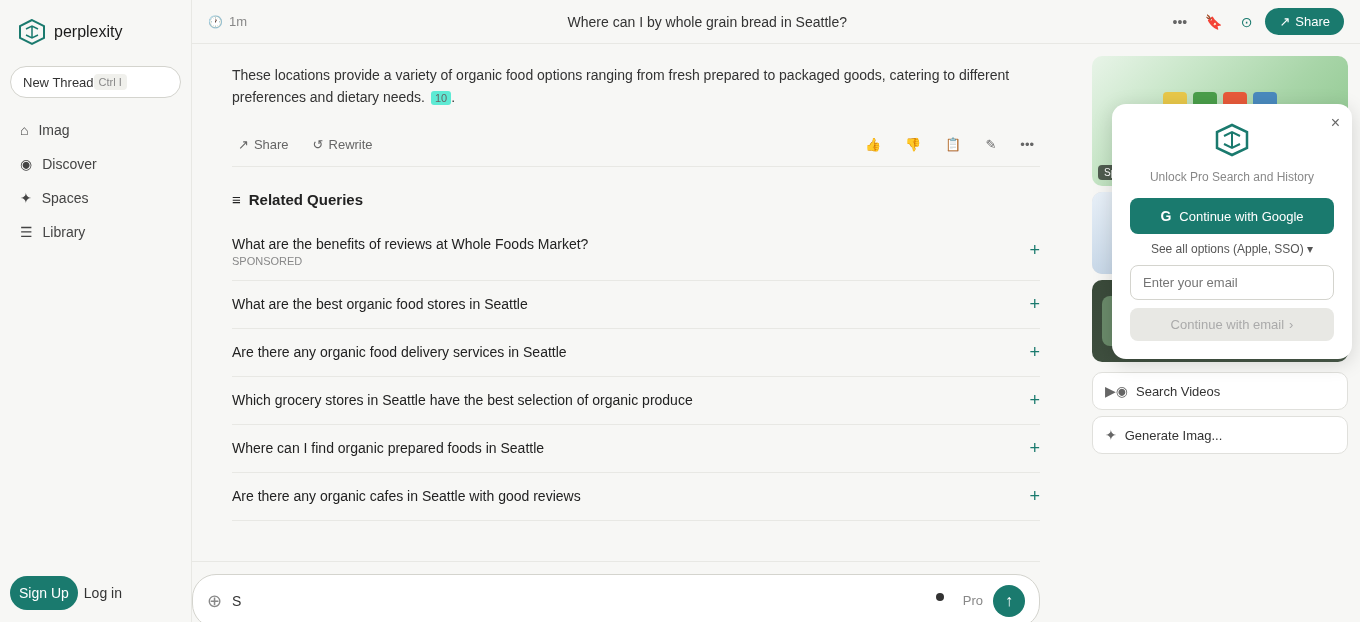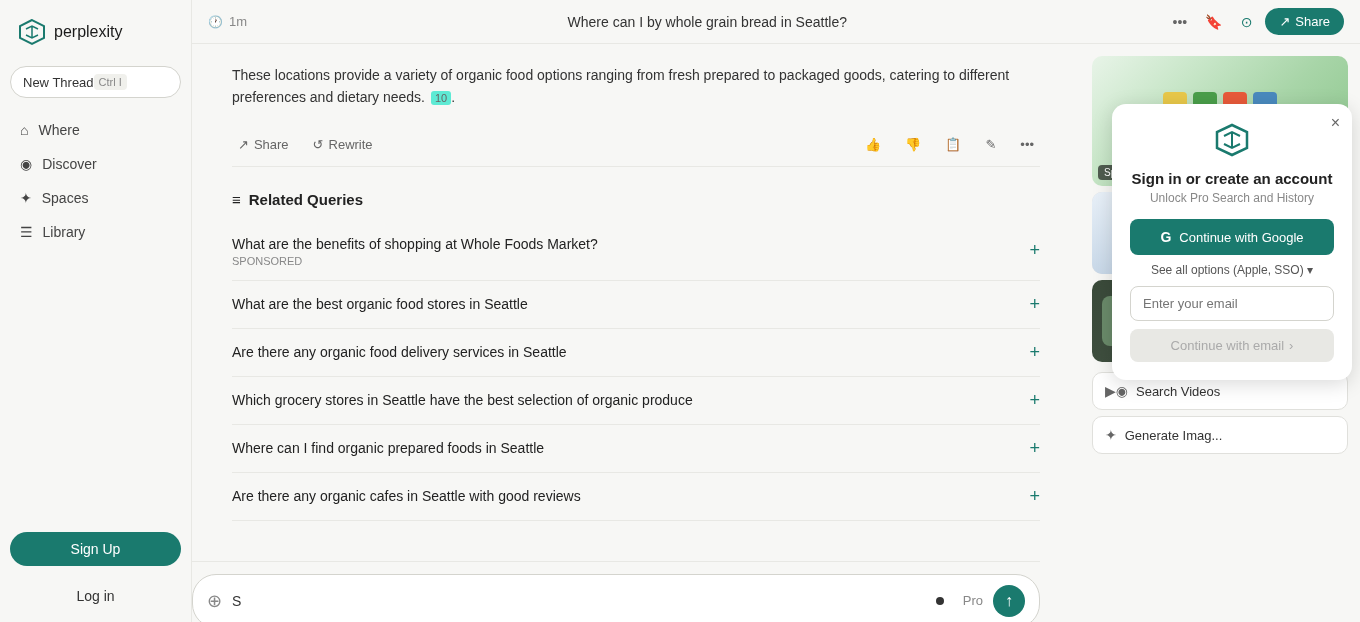--- a/index.html
+++ b/index.html
@@ -7,21 +7,21 @@
 
     
     .sidebar { width: 192px; background: #f7f7f5; border-right: 1px solid #e8e8e4; display: flex; flex-direction: column; padding: 12px 10px; flex-shrink: 0; }
     .sidebar-logo { display: flex; align-items: center; gap: 8px; padding: 6px 8px; margin-bottom: 14px; }
     .logo-icon { width: 28px; height: 28px; }
     .new-thread-btn { display: flex; align-items: center; padding: 7px 12px; border: 1px solid #d4d4ce; border-radius: 20px; background: white; cursor: pointer; margin-bottom: 16px; font-size: 13px; color: #333; }
     .new-thread-shortcut { font-size: 11px; color: #888; background: #f0f0ec; padding: 2px 5px; border-radius: 4px; }
     .sidebar-nav { display: flex; flex-direction: column; gap: 2px; flex: 1; }
     .nav-item { display: flex; align-items: center; gap: 10px; padding: 8px 10px; border-radius: 8px; cursor: pointer; font-size: 14px; color: #444; }
     .nav-icon { font-size: 14px; }
-    .sidebar-footer { display: flex; flex-direction: column; gap: 16px; margin-top: auto; }
+    .sidebar-footer { display: flex; flex-direction: row; gap: 0; margin-top: auto; }
     .sign-up-btn { background: #1a7a6e; color: white; border: none; border-radius: 20px; padding: 9px; font-size: 14px; font-weight: 500; cursor: pointer; text-align: center; }
     .login-btn { background: none; border: none; font-size: 14px; color: #333; cursor: pointer; text-align: center; padding: 6px; }
 
     
     .main { flex: 1; display: flex; flex-direction: column; overflow: hidden; }
     .topbar { height: 44px; border-bottom: 1px solid #e8e8e4; display: flex; align-items: center; justify-content: space-between; padding: 0 16px; background: #f7f7f5; }
     .topbar-meta { display: flex; align-items: center; gap: 6px; color: #888; font-size: 13px; }
     .topbar-actions { display: flex; align-items: center; gap: 8px; }
     .topbar-icon-btn { background: none; border: none; cursor: pointer; color: #666; padding: 5px; border-radius: 6px; font-size: 14px; }
     .share-btn { background: #1a7a6e; color: white; border: none; border-radius: 18px; padding: 6px 14px; font-size: 13px; cursor: pointer; display: flex; align-items: center; gap: 5px; }
@@ -43,21 +43,21 @@
     .related-item { display: flex; align-items: center; justify-content: space-between; padding: 13px 0; border-bottom: 1px solid #e8e8e4; cursor: pointer; }
     .related-item-text { font-size: 14px; color: #222; }
     .related-item-sponsored { font-size: 11px; color: #888; display: block; margin-top: 2px; }
     .related-plus { color: #1a7a6e; font-size: 18px; font-weight: 300; }
 
     
     .input-area { padding: 12px 40px 16px; border-top: 1px solid #e8e8e4; background: #f7f7f5; }
     .input-wrapper { background: white; border: 1px solid #d4d4ce; border-radius: 24px; padding: 10px 14px; display: flex; align-items: center; gap: 10px; }
     .input-add-btn { color: #888; font-size: 18px; cursor: pointer; background: none; border: none; }
     .input-field { flex: 1; border: none; outline: none; font-size: 14px; color: #333; background: transparent; }
-    .input-pro-badge { display: flex; align-items: center; gap: 19px; font-size: 13px; color: #888; }
+    .input-pro-badge { display: flex; gap: 19px; font-size: 13px; color: #888; }
     .pro-dot { width: 8px; height: 8px; background: #333; border-radius: 50%; }
     .input-submit { background: #1a7a6e; border: none; border-radius: 50%; width: 32px; height: 32px; display: flex; align-items: center; justify-content: center; cursor: pointer; color: white; font-size: 16px; }
 
     
     .right-panel { width: 280px; padding: 12px; overflow-y: auto; flex-shrink: 0; position: relative; }
     .media-grid { display: grid; grid-template-columns: 1fr 1fr; gap: 6px; margin-bottom: 10px; }
     .media-main { grid-column: 1 / -1; }
     .media-thumb { border-radius: 10px; overflow: hidden; position: relative; background: #ddd; }
     .media-thumb-main { height: 130px; }
     .media-thumb-small { height: 82px; }
@@ -100,21 +100,21 @@
   </div>
 
   <button class="new-thread-btn">
     <span>New Thread</span>
     <span class="new-thread-shortcut">Ctrl I</span>
   </button>
 
   <nav class="sidebar-nav">
     <div class="nav-item">
       <span class="nav-icon">⌂</span>
-      <span>Where</span>
+      <span>Imag</span>
     </div>
     <div class="nav-item">
       <span class="nav-icon">◉</span>
       <span>Discover</span>
     </div>
     <div class="nav-item">
       <span class="nav-icon">✦</span>
       <span>Spaces</span>
     </div>
     <div class="nav-item">
@@ -182,21 +182,21 @@
       </div>
 
       <div class="related-section">
         <div class="related-header">
           <span>≡</span>
           <span>Related Queries</span>
         </div>
 
         <div class="related-item">
           <div>
-            <span class="related-item-text">What are the benefits of shopping at Whole Foods Market?</span>
+            <span class="related-item-text">What are the benefits of reviews at Whole Foods Market?</span>
             <span class="related-item-sponsored">SPONSORED</span>
           </div>
           <span class="related-plus">+</span>
         </div>
 
         <div class="related-item">
           <span class="related-item-text">What are the best organic food stores in Seattle</span>
           <span class="related-plus">+</span>
         </div>
 
@@ -305,21 +305,20 @@
       <div class="signin-popup">
         <button class="popup-close">×</button>
 
         <div class="popup-logo">
           <svg class="popup-logo-icon" viewBox="0 0 36 36" fill="none" xmlns="http://www.w3.org/2000/svg">
             <path d="M18 3L3 10v16l15 7 15-7V10L18 3z" stroke="#1a7a6e" stroke-width="2.5" fill="none"></path>
             <path d="M10 14l8-4 8 4M10 22l8 4 8-4M18 10v16" stroke="#1a7a6e" stroke-width="2"></path>
           </svg>
         </div>
 
-        <p class="popup-title">Sign in or create an account</p>
         <p class="popup-subtitle">Unlock Pro Search and History</p>
 
         <button class="google-btn">
           <span class="google-g">G</span>
           <span>Continue with Google</span>
         </button>
 
         <div class="all-options">
           <span>See all options (Apple, SSO)</span>
           <span> ▾</span>

